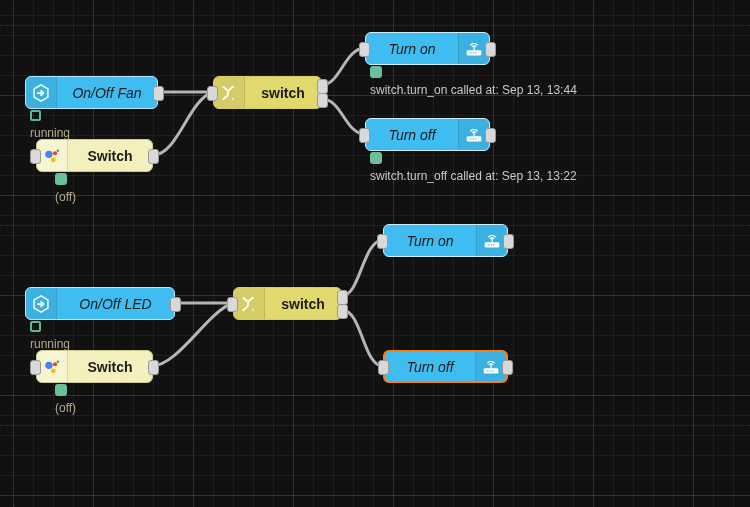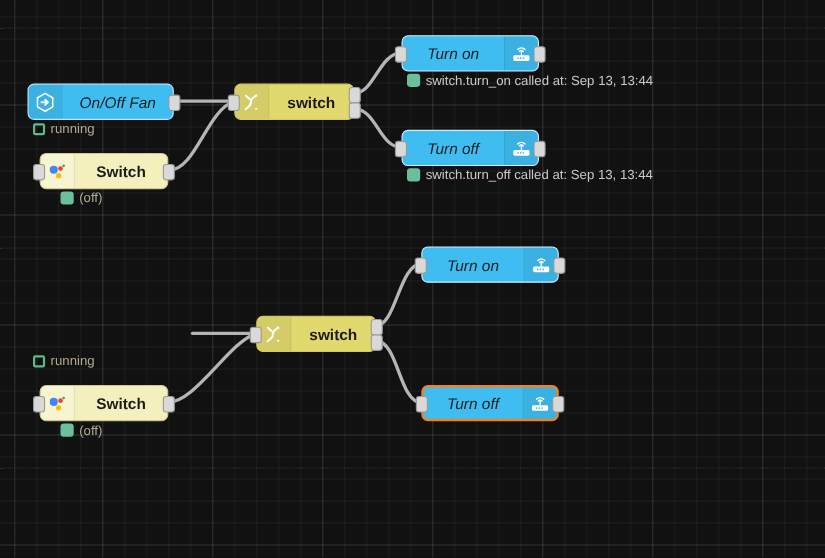--- a/index.html
+++ b/index.html
@@ -130,25 +130,25 @@
     border: 1px solid #999999;
     border-radius: 3px;
     box-sizing: border-box;
   }
   .port.in  { left: -7px; }
   .port.out { right: -7px; }
 
   .status {
     position: absolute;
     display: flex;
-    align-items: center;
     gap: 5px;
     font-size: 12px;
     color: #b3a98f;
     white-space: nowrap;
+    flex-direction: column;
   }
   .status .dot-ring {
     width: 11px;
     height: 11px;
     box-sizing: border-box;
     border: 2.5px solid #5CB98B;
     border-radius: 2px;
     background: transparent;
     flex: 0 0 auto;
   }
@@ -267,23 +267,33 @@
         <circle cx="8.2" cy="16.7" r="0.95" fill="#3FBDF1"></circle>
         <circle cx="11.2" cy="16.7" r="0.95" fill="#3FBDF1"></circle>
         <circle cx="14.2" cy="16.7" r="0.95" fill="#3FBDF1"></circle>
       </svg>
     </div>
     <div class="port in" style="top:9px"></div>
     <div class="port out" style="top:9px"></div>
   </div>
   <div class="status msg" style="left:370px; top:152px;">
     <span class="dot-fill"></span>
-    <span>switch.turn_off called at: Sep 13, 13:44</span>
-  </div>
-
+    <span>switch.turn_off called at: Sep 13, 13:22</span>
+  </div>
+
+  <div class="node ha" style="left:25px; top:287px; width:150px; height:33px;">
+    <div class="icon-box">
+      <svg width="20" height="20" viewBox="0 0 24 24" aria-hidden="true">
+        <path d="M12 2.2 20.3 7v10L12 21.8 3.7 17V7z" fill="none" stroke="#ffffff" stroke-width="1.7"></path>
+        <path d="M8.2 12h6.4M12.1 9.3 15 12l-2.9 2.7" fill="none" stroke="#ffffff" stroke-width="2.1" stroke-linecap="round" stroke-linejoin="round"></path>
+      </svg>
+    </div>
+    <div class="label">On/Off LED</div>
+    <div class="port out" style="top:9px"></div>
+  </div>
   <div class="status" style="left:30px; top:321px;">
     <span class="dot-ring"></span>
     <span>running</span>
   </div>
 
   <div class="node googlenode" style="left:36px; top:350px; width:117px; height:33px;">
     <div class="icon-box">
       <svg width="22" height="22" viewBox="0 0 24 24" aria-hidden="true">
         <circle cx="8.6" cy="10.2" r="4.0" fill="#4285F4"></circle>
         <circle cx="15.3" cy="9.0" r="2.3" fill="#EA4335"></circle>

